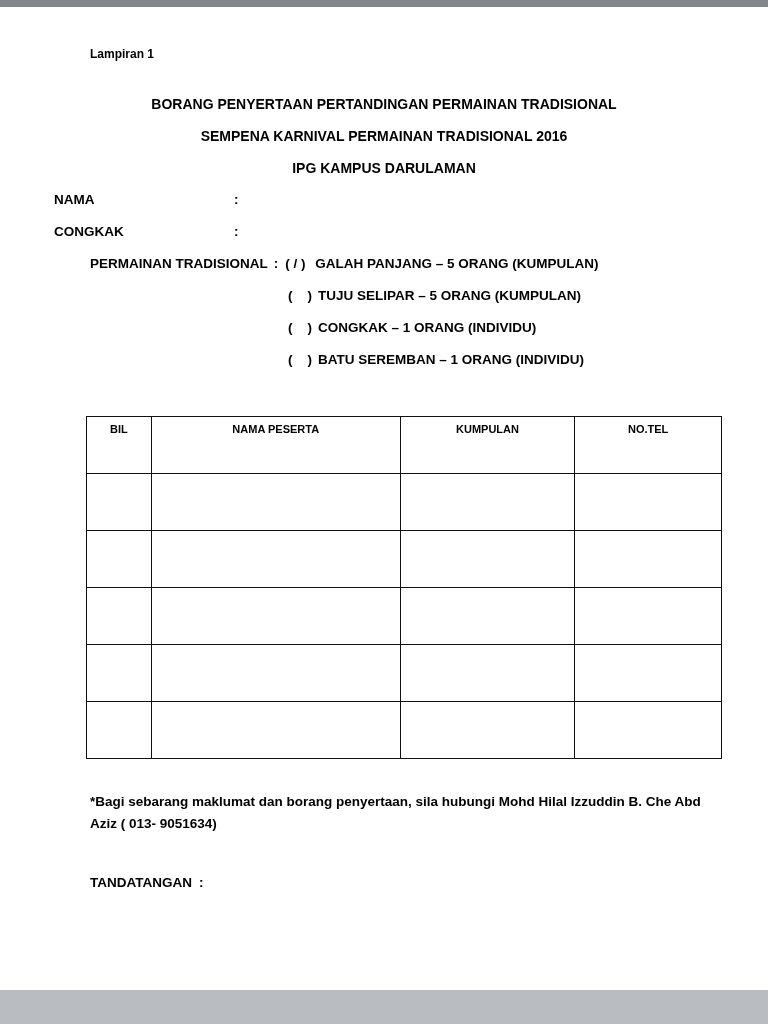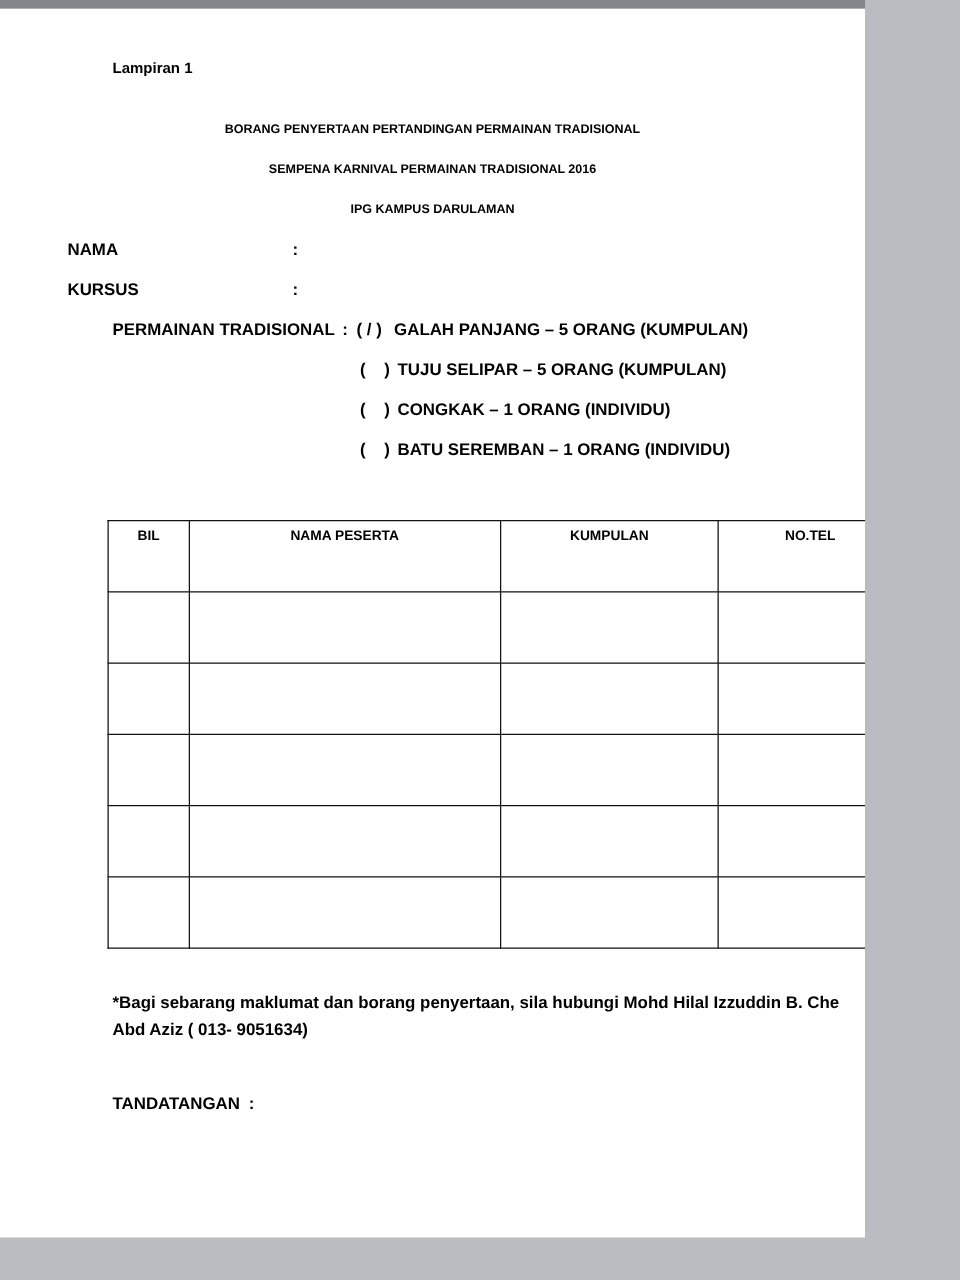--- a/index.html
+++ b/index.html
@@ -4,21 +4,21 @@
 <style>
   * { margin: 0; padding: 0; box-sizing: border-box; }
   html, body { width: 768px; }
   body {
     font-family: "Liberation Sans", sans-serif;
     background: #b9bdc2;
     color: #000;
   }
   .screen {
     position: relative;
-    width: 692px;
+    width: 768px;
     height: 1024px;
     overflow: hidden;
     background: #b9bdc2;
   }
   .top-strip {
     height: 7px;
     background: #83878c;
   }
   .page {
     background: #ffffff;
@@ -27,21 +27,21 @@
     font-weight: bold;
     font-size: 13.5px;
   }
   .annex {
     margin-left: 90px;
     font-size: 12px;
     line-height: 16px;
   }
   .titles { margin-top: 34px; text-align: center; }
   .title-line {
-    font-size: 10px;
+    font-size: 14px;
     line-height: 16px;
     margin-bottom: 16px;
   }
   .field-row {
     margin-left: 54px;
     line-height: 16px;
     margin-bottom: 16px;
   }
   .flabel { display: inline-block; width: 180px; }
   .colon-sep { display: inline-block; }
@@ -111,21 +111,21 @@
       <div class="title-line">BORANG PENYERTAAN PERTANDINGAN PERMAINAN TRADISIONAL</div>
       <div class="title-line">SEMPENA KARNIVAL PERMAINAN TRADISIONAL 2016</div>
       <div class="title-line">IPG KAMPUS DARULAMAN</div>
     </div>
 
     <div class="field-row">
       <span class="flabel">NAMA</span><span class="colon-sep">:</span>
     </div>
 
     <div class="field-row">
-      <span class="flabel">KURSUS</span><span class="colon-sep">:</span>
+      <span class="flabel">CONGKAK</span><span class="colon-sep">:</span>
     </div>
 
     <div class="perm-row">
       <span>PERMAINAN TRADISIONAL</span><span class="perm-colon">:</span><span class="mark">( / )</span><span>GALAH PANJANG – 5 ORANG (KUMPULAN)</span>
     </div>
 
     <div class="option-line">
       <span class="mark">(    )</span><span>TUJU SELIPAR – 5 ORANG (KUMPULAN)</span>
     </div>
 

